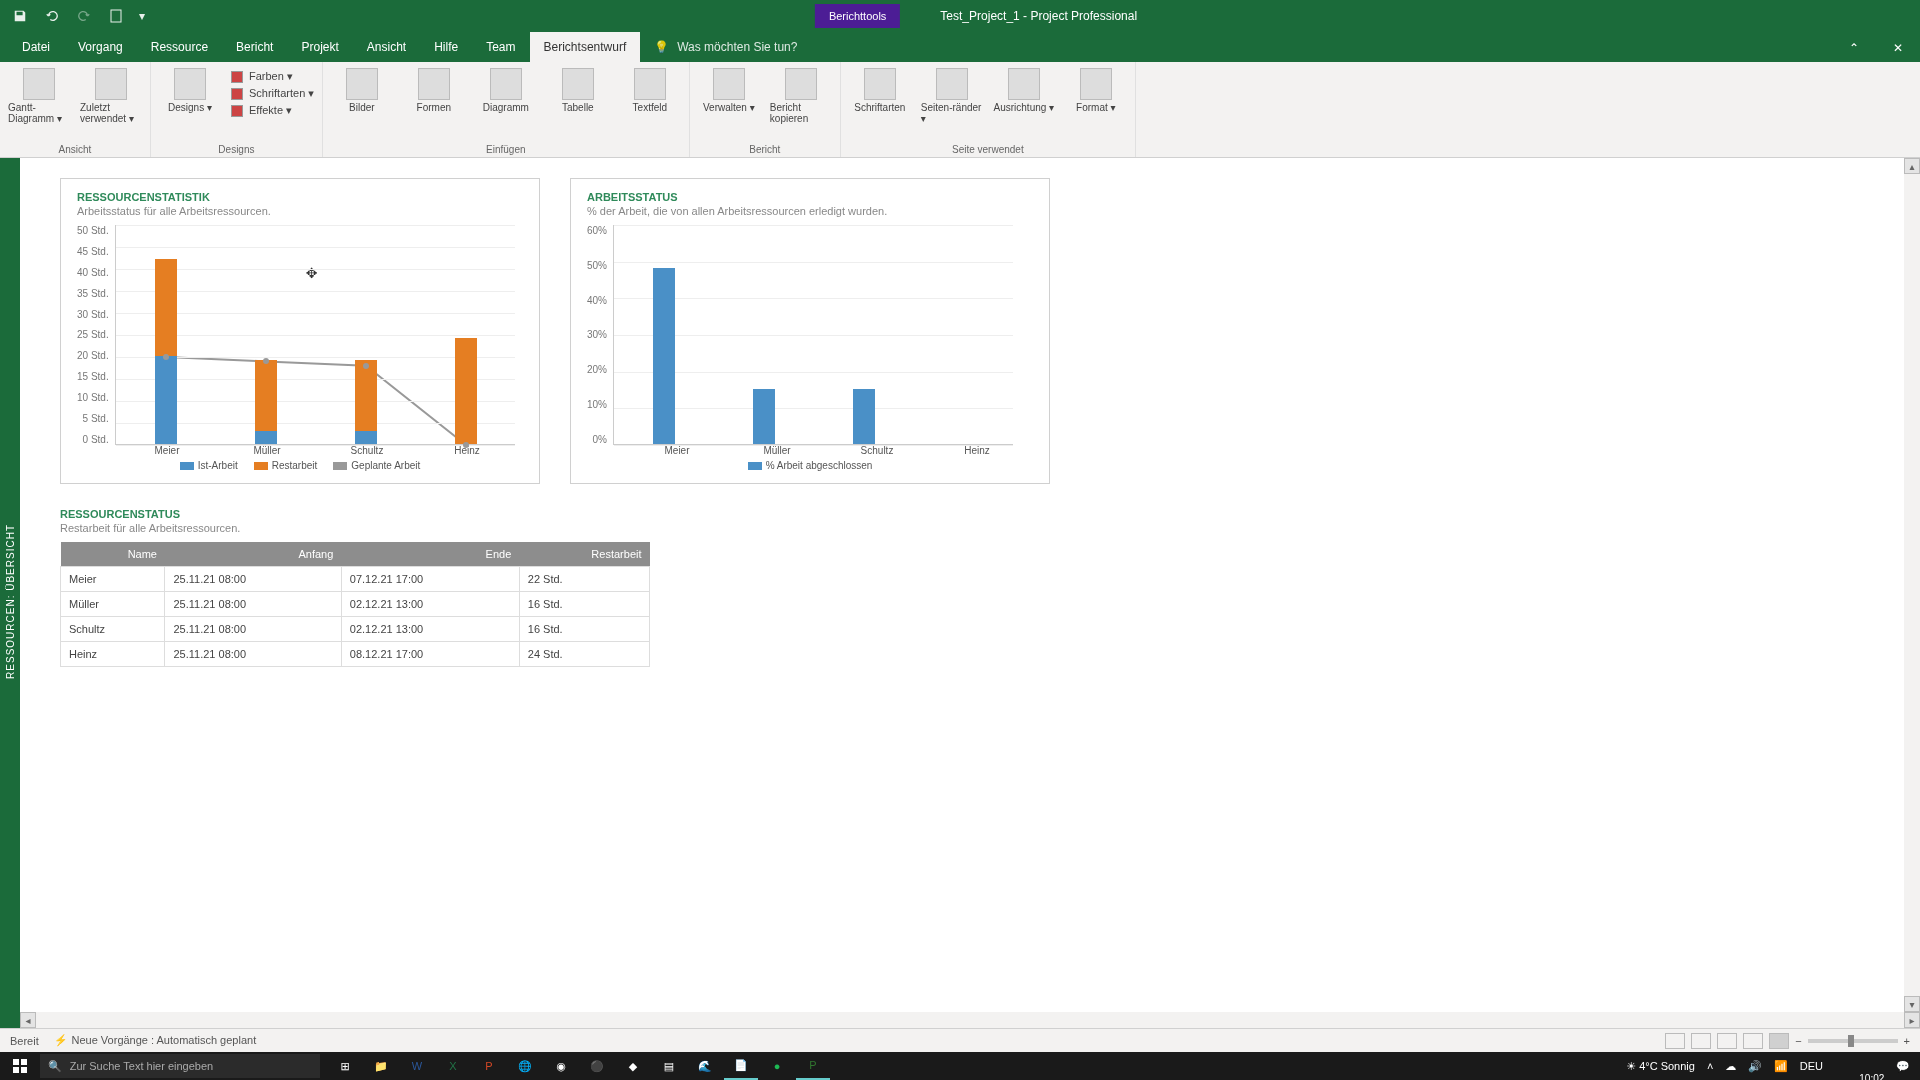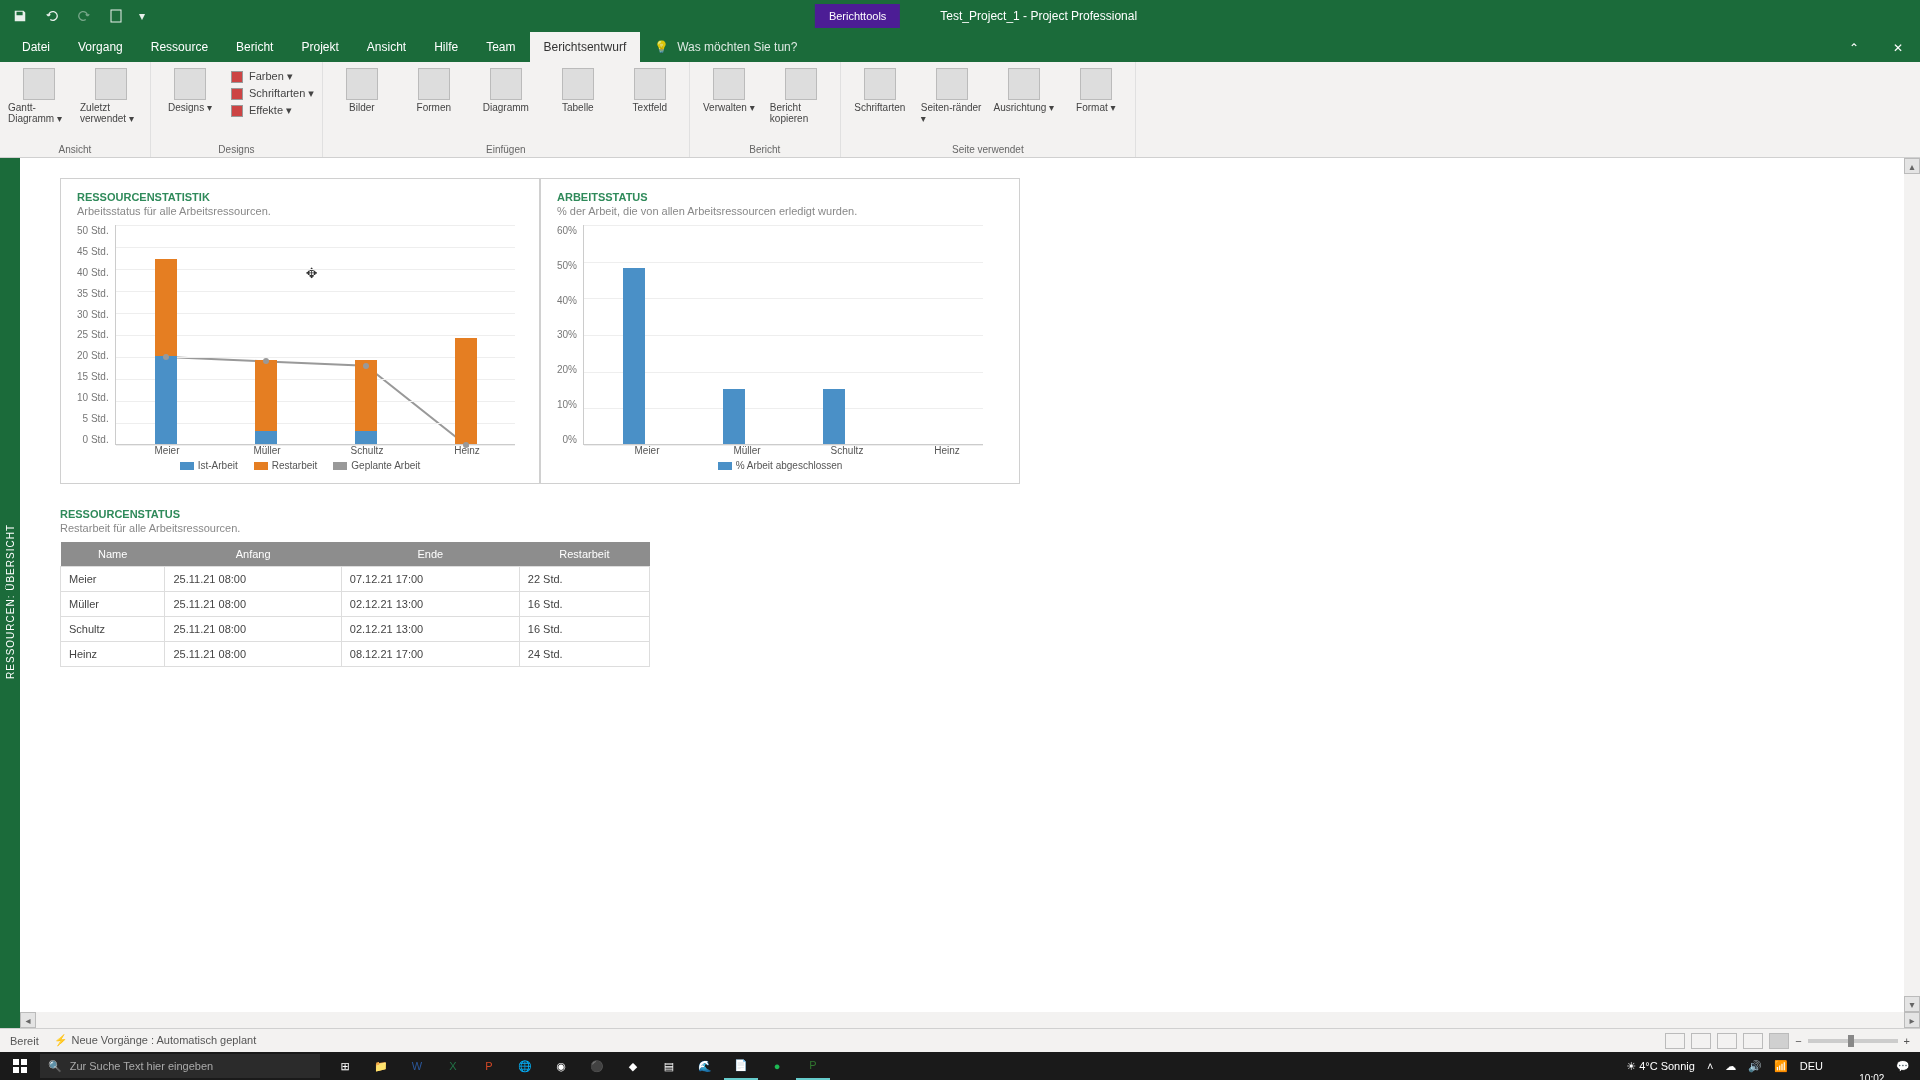--- a/index.html
+++ b/index.html
@@ -35,21 +35,21 @@
 .rib-small .sw { width:12px; height:12px; background:#c44; border:1px solid #999; }
 
 
 .workspace { position:absolute; top:158px; left:0; right:0; bottom:36px; background:#fff; display:flex; }
 .side-rail { width: 20px; background: #1b6b3a; color:#fff; display:flex; align-items:center; justify-content:center; }
 .side-rail span { writing-mode: vertical-rl; transform: rotate(180deg); font-size: 10px; letter-spacing: 1px; }
 .canvas { flex:1; position:relative; overflow:auto; padding: 20px 40px; }
 
 .page-title { font-size: 42px; font-weight: 600; color:#595959; letter-spacing: 2px; margin-bottom: 30px; }
 
-.charts-row { display:flex; }
+.charts-row { display:flex; gap: 30px; }
 .chart-card { border: 1px solid #d0d0d0; padding: 12px 16px; background:#fff; }
 .sec-title { color:#2f8a5a; font-size:11px; font-weight:600; margin-bottom:2px; }
 .sec-sub { color:#888; font-size:11px; margin-bottom:8px; }
 
 .chart-area { display:flex; }
 .y-axis { display:flex; flex-direction:column; justify-content:space-between; font-size:10px; color:#777; text-align:right; padding-right:6px; }
 .plot { position:relative; border-left:1px solid #ccc; border-bottom:1px solid #ccc; }
 .gridline { position:absolute; left:0; right:0; border-top:1px solid #eee; }
 .bar-group { position:absolute; bottom:0; display:flex; gap:0; align-items:flex-end; }
 .bar { width:22px; }
@@ -58,21 +58,21 @@
 .legend { display:flex; gap:16px; justify-content:center; font-size:10px; color:#555; margin-top:4px; }
 .legend .sw { width:14px; height:8px; display:inline-block; margin-right:4px; position:relative; top:1px; }
 
 
 .plan-line { position:absolute; stroke:#999; stroke-width:2; fill:none; }
 .plan-pt { position:absolute; width:6px; height:6px; background:#999; border-radius:50%; transform:translate(-3px,-3px); }
 
 
 .tbl-wrap { margin-top: 24px; width: 590px; }
 table { border-collapse: collapse; width:100%; font-size:11px; }
-th { background:#8d8d8d; color:#fff; text-align:center; padding:6px 8px; font-weight:400; }
+th { background:#8d8d8d; color:#fff; text-align:right; padding:6px 8px; font-weight:400; }
 td { border:1px solid #ddd; padding:6px 8px; color:#444; }
 
 
 .statusbar { position:absolute; left:0; right:0; bottom:28px; height:24px; background:#f3f2f1; border-top:1px solid #d0d0d0; display:flex; align-items:center; font-size:11px; color:#555; padding:0 10px; gap:16px; }
 .statusbar .right { margin-left:auto; display:flex; gap:6px; align-items:center; }
 .sb-ico { width:20px; height:16px; border:1px solid #bbb; cursor:pointer; }
 .zoom-slider { width:90px; height:4px; background:#ccc; position:relative; }
 .zoom-slider::after { content:''; position:absolute; left:45%; top:-4px; width:6px; height:12px; background:#888; }
 
 

